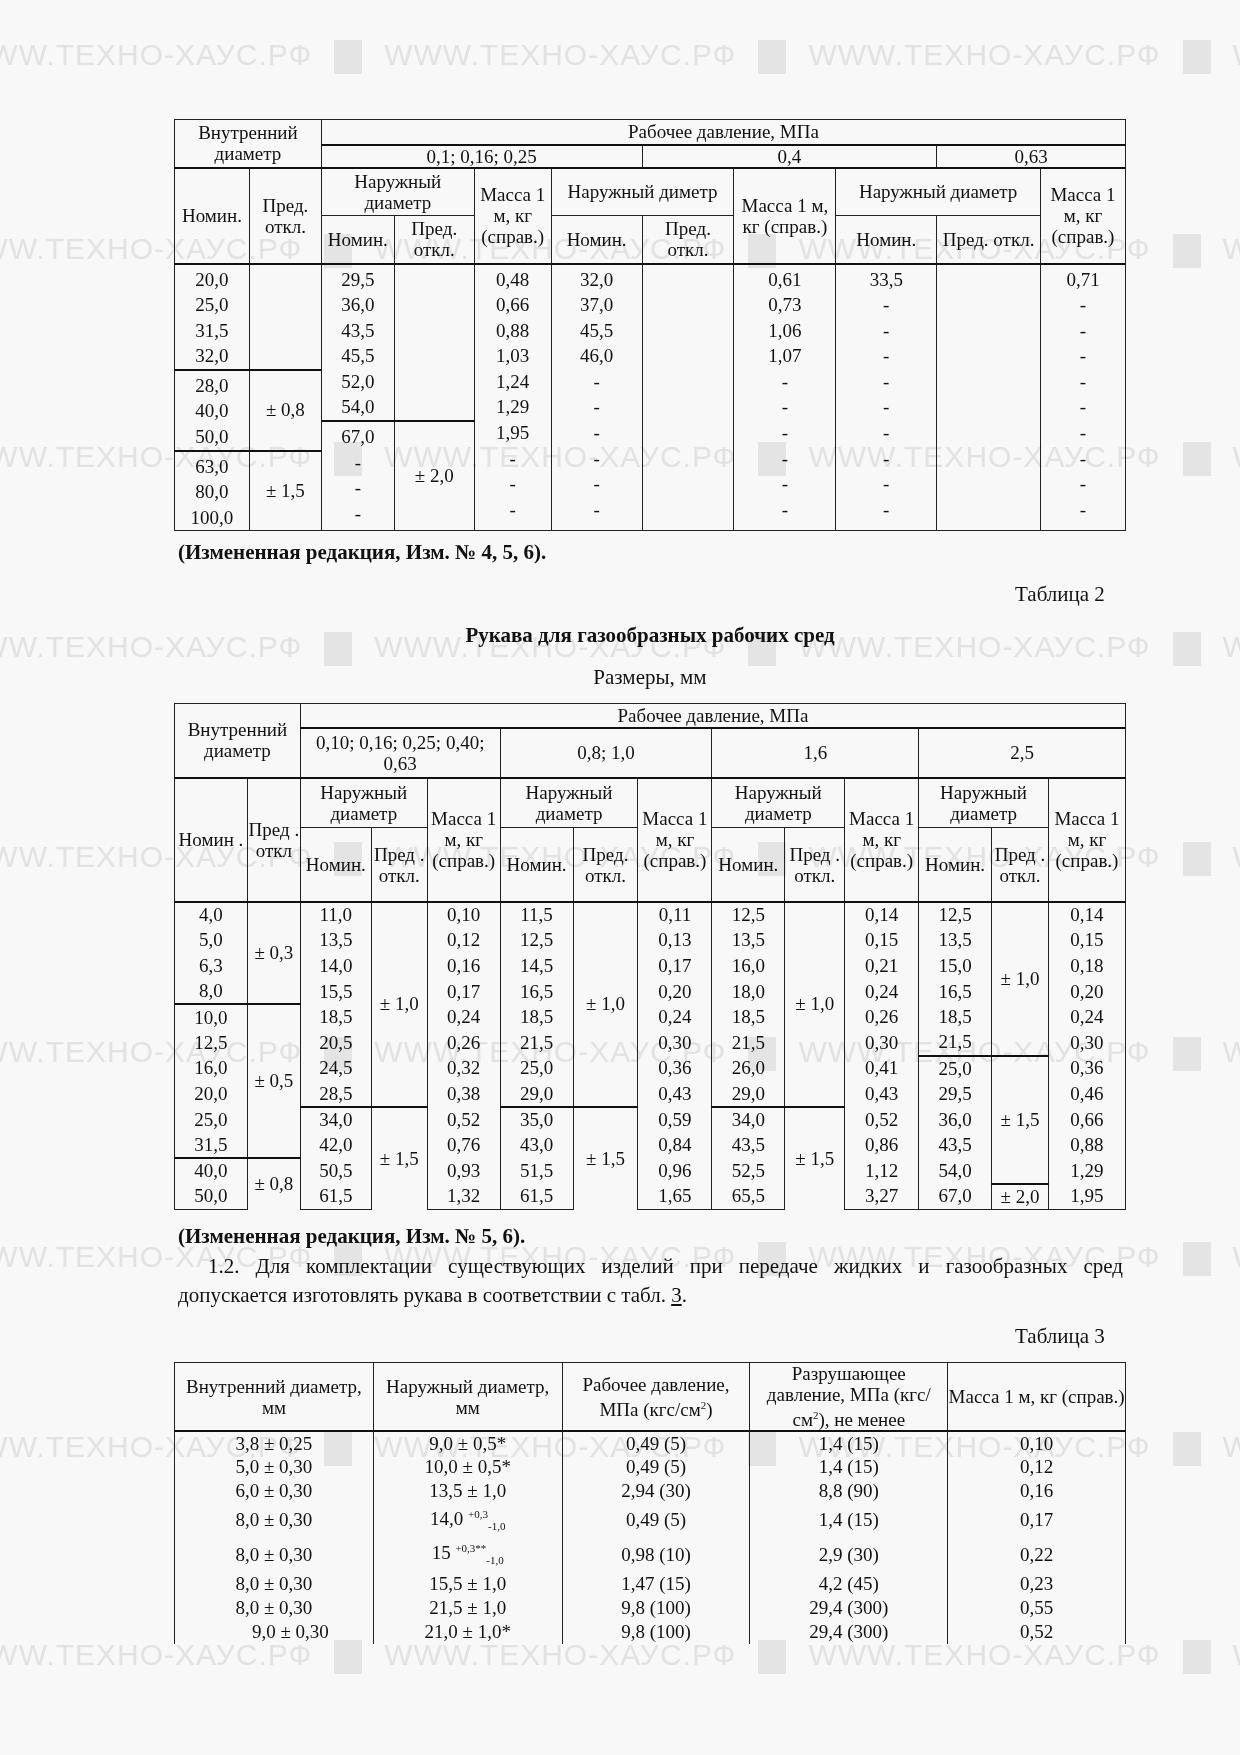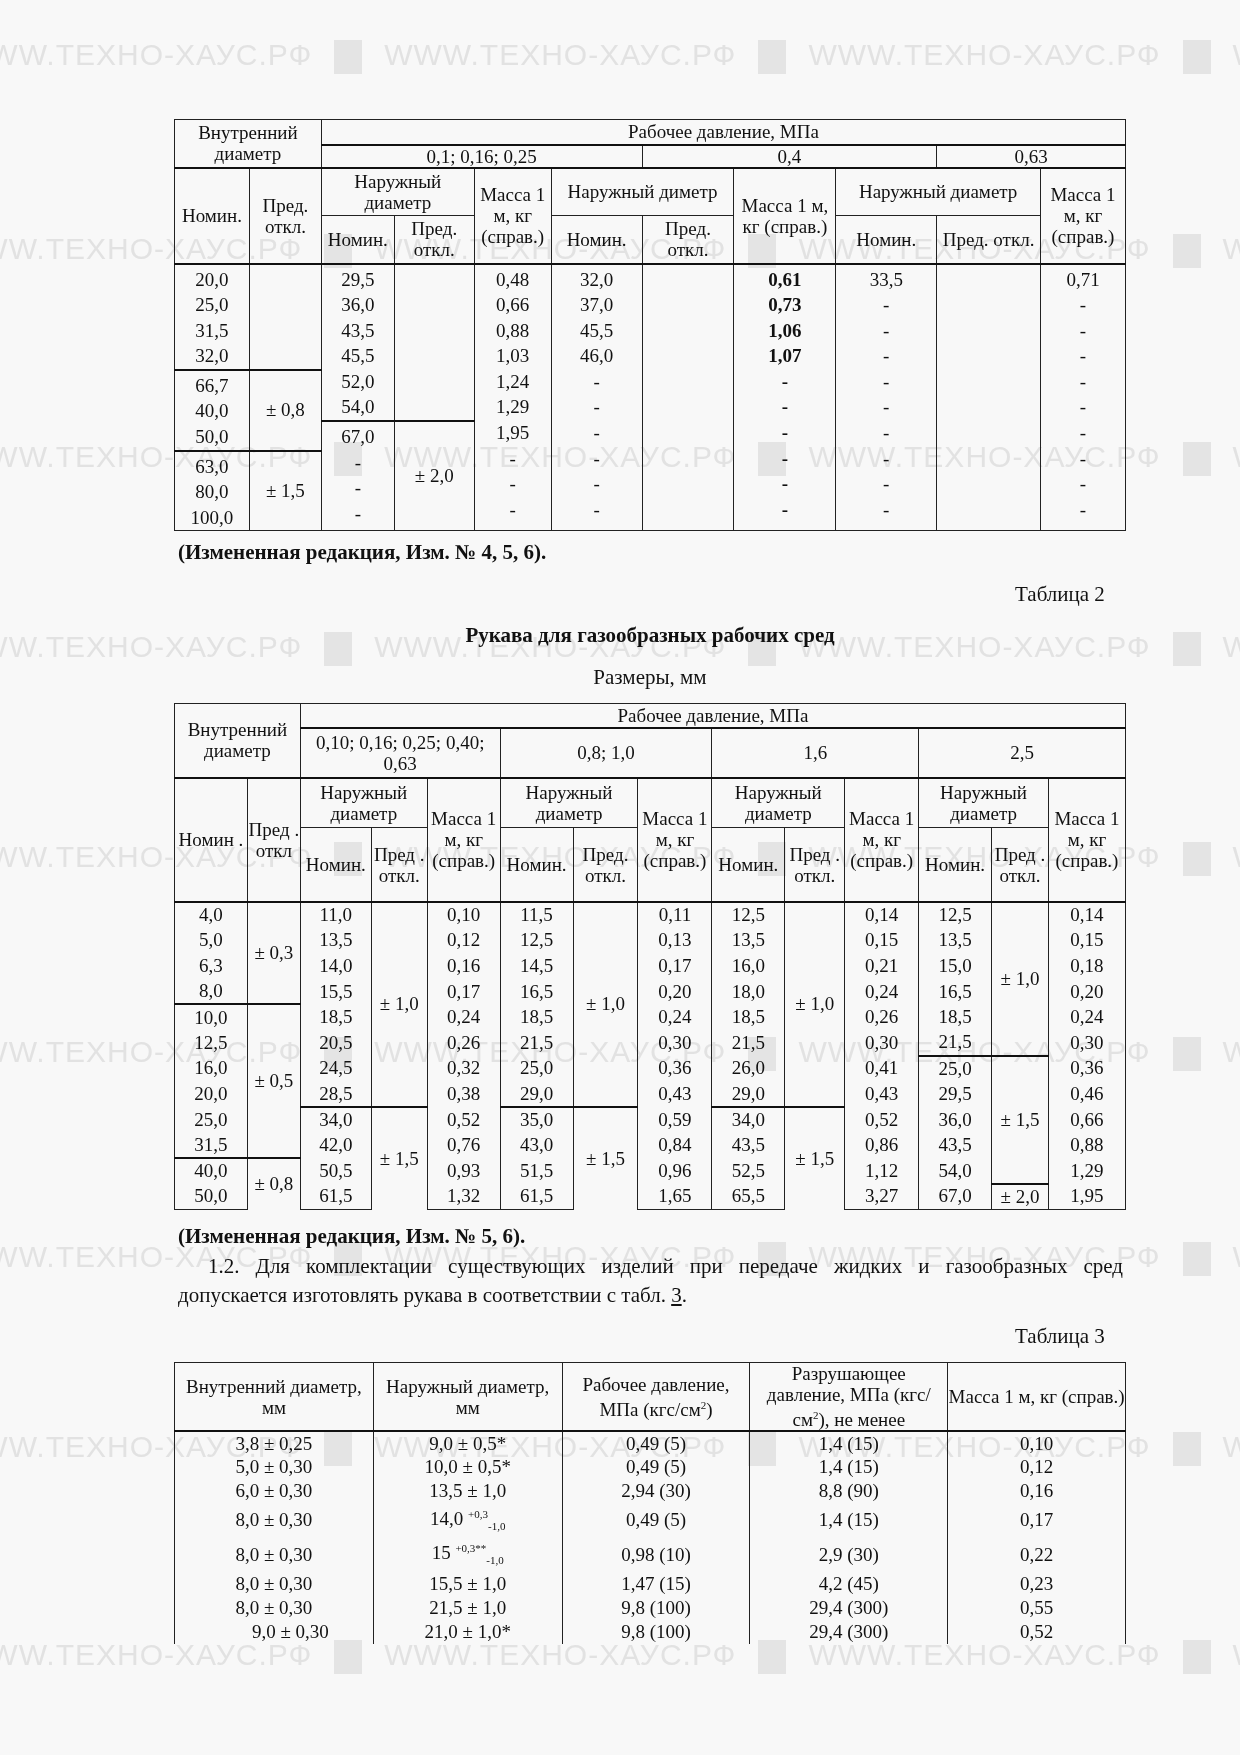--- a/index.html
+++ b/index.html
@@ -124,21 +124,21 @@
             <div>45,5</div>
             <div>46,0</div>
             <div>-</div>
             <div>-</div>
             <div>-</div>
             <div>-</div>
             <div>-</div>
             <div>-</div>
           </td>
           <td rowspan="4" style="border-top: 2px solid rgb(17, 17, 17);"></td>
-          <td class="col-cell stack" rowspan="4" style="border-top: 2px solid rgb(17, 17, 17); font-weight: bold;">
+          <td class="col-cell stack" rowspan="4" style="border-top: 2px solid rgb(17, 17, 17);">
             <div>0,61</div>
             <div>0,73</div>
             <div>1,06</div>
             <div>1,07</div>
             <div>-</div>
             <div>-</div>
             <div>-</div>
             <div>-</div>
             <div>-</div>
             <div>-</div>
@@ -164,21 +164,21 @@
             <div>-</div>
             <div>-</div>
             <div>-</div>
             <div>-</div>
             <div>-</div>
             <div>-</div>
           </td>
         </tr>
         <tr style="height: 51px;">
           <td class="col-cell stack" rowspan="2" style="border-top: 2px solid rgb(17, 17, 17);">
-            <div>66,7</div>
+            <div>28,0</div>
             <div>40,0</div>
             <div>50,0</div>
           </td>
           <td rowspan="2" style="border-top: 2px solid rgb(17, 17, 17);">± 0,8</td>
         </tr>
         <tr style="height: 25px;">
           <td class="col-cell stack" rowspan="2" style="border-top: 2px solid rgb(17, 17, 17);">
             <div>67,0</div>
             <div>-</div>
             <div>-</div>

